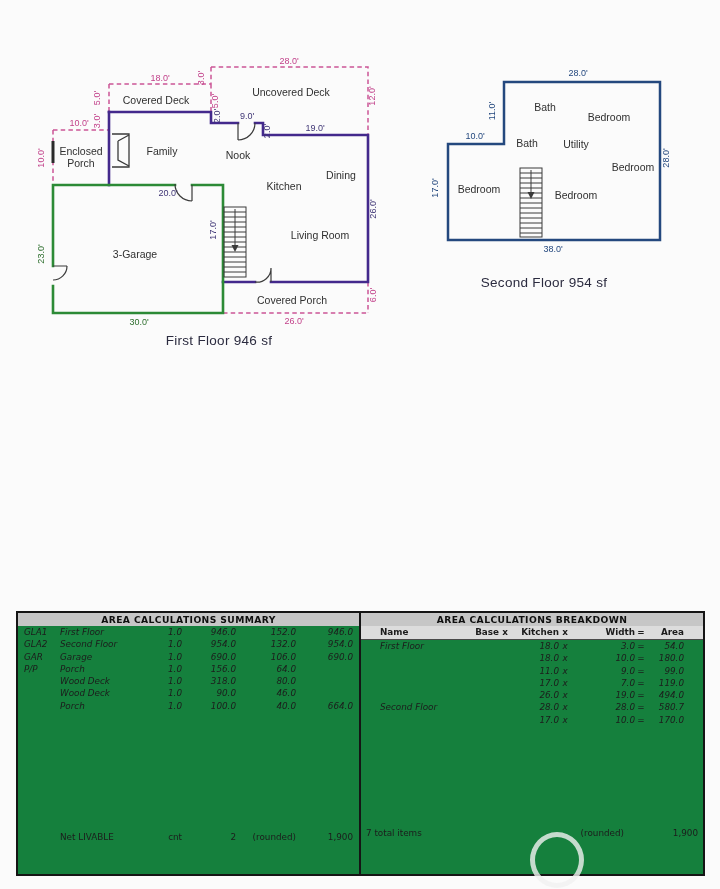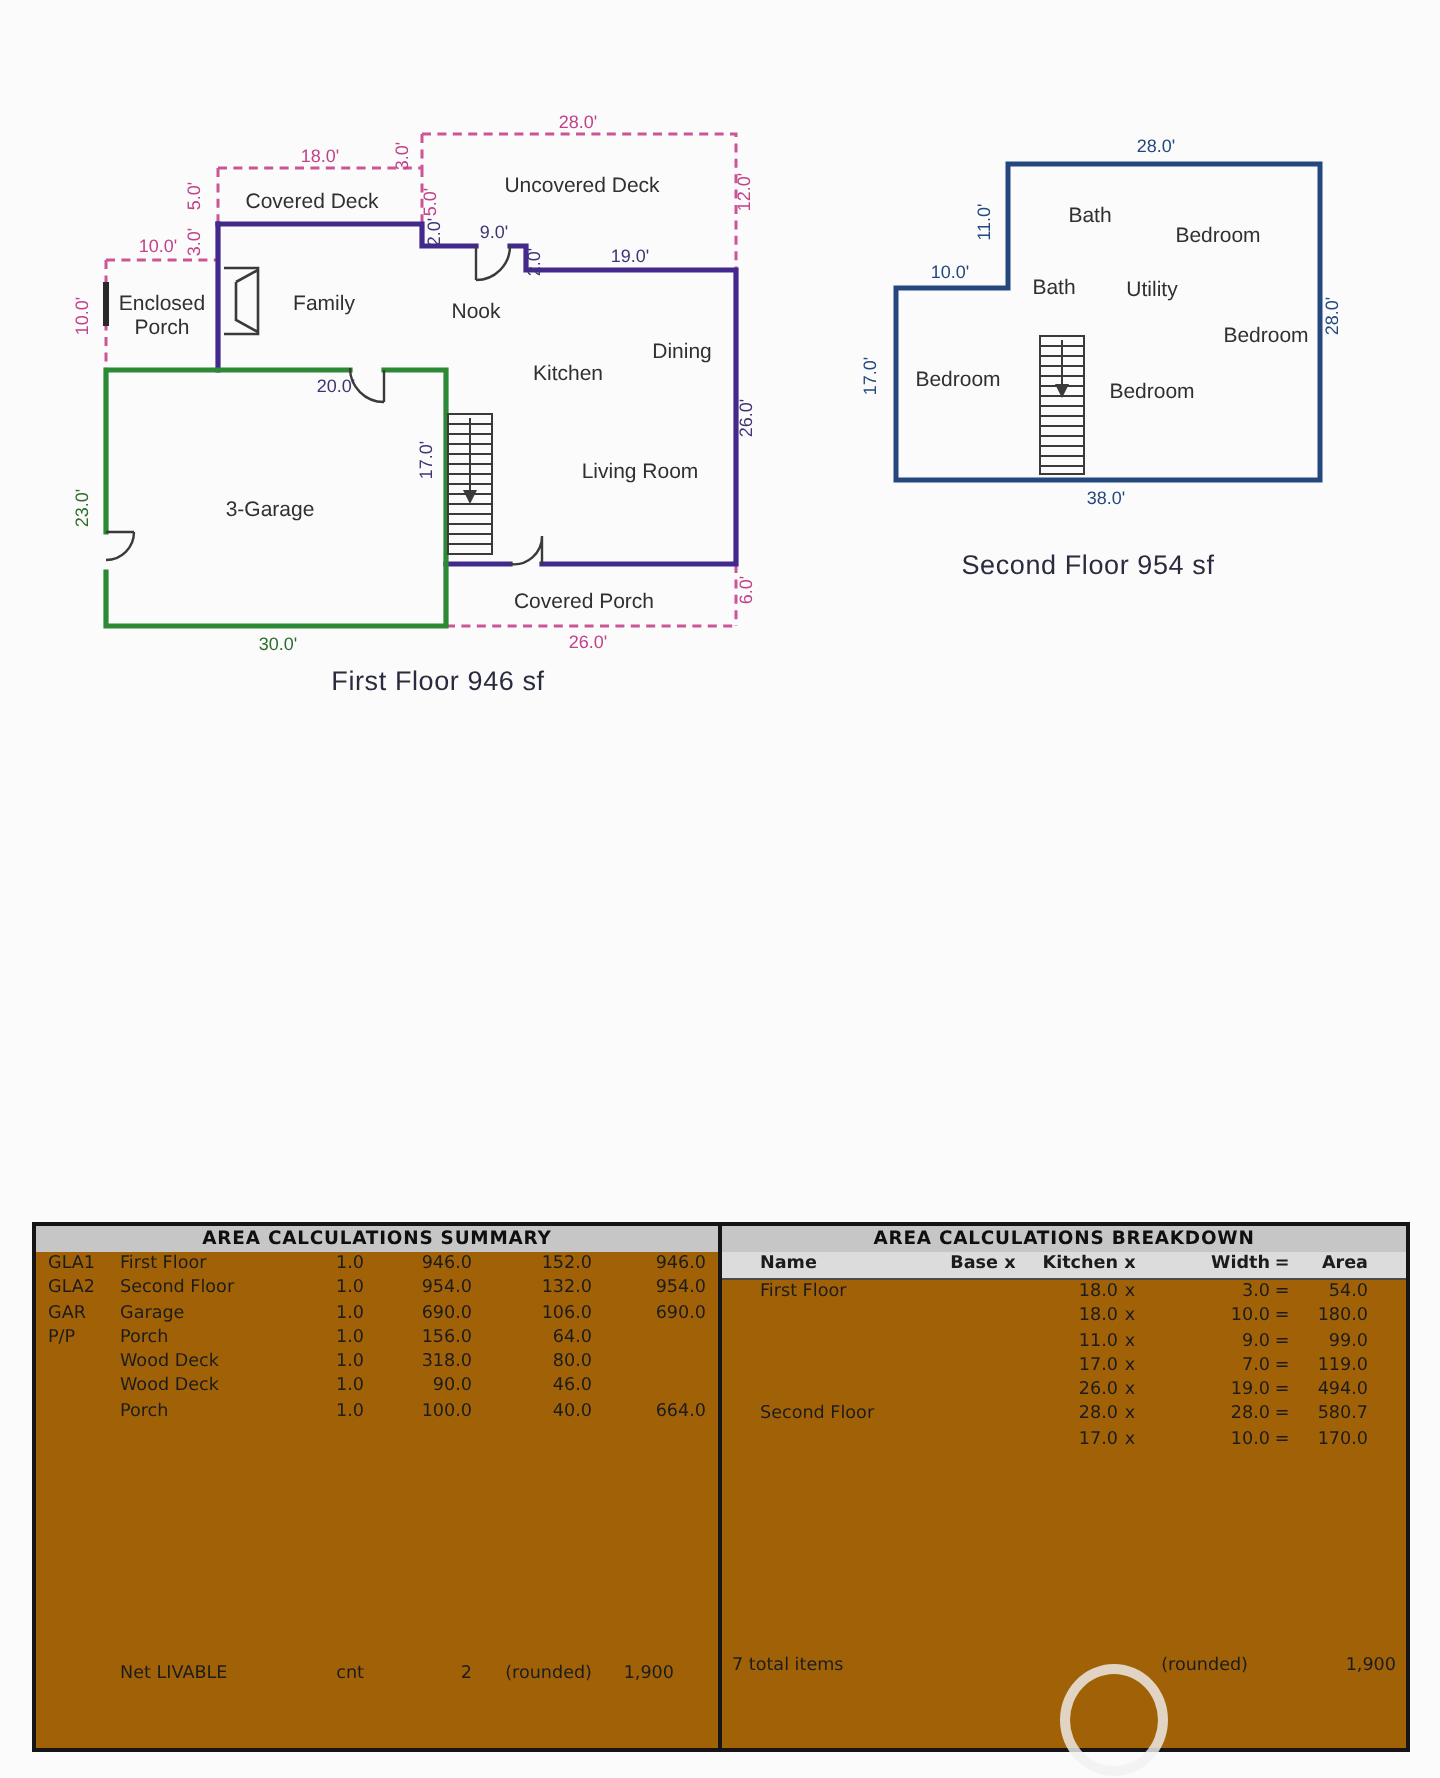--- a/index.html
+++ b/index.html
@@ -17,21 +17,21 @@
   .dim-navy     { font-size:9px; fill:#24487e; }
   .plan-caption { font-size:13.5px; fill:#2b2b3f; letter-spacing:.3px; }
 
   .credit {
     position:absolute; top:615px; right:15px;
     font-size:9px; color:#9b9b9b; letter-spacing:.3px;
   }
 
   .tables-box {
     position:absolute; left:16px; top:611px; width:689px; height:265px;
-    border:2px solid #151515; background:#a16207; box-sizing:border-box;
+    border:2px solid #151515; background:#15803d; box-sizing:border-box;
   }
   .tbl-divider { position:absolute; left:341px; top:0; height:100%; width:2px; background:#151515; }
   .pane { position:absolute; top:0; height:100%; }
   .pane-left  { left:0; width:341px; }
   .pane-right { left:343px; right:0; }
   .tbl-title {
     height:13px; line-height:13px; background:#c6c6c6; color:#0f0f0f;
     text-align:center; font-weight:bold; font-size:9.2px; letter-spacing:.4px;
     font-family:"DejaVu Sans", sans-serif;
   }
@@ -39,24 +39,24 @@
     display:grid; grid-template-columns:36px 92px 30px 54px 60px 1fr;
     padding:0 6px; font-size:8.8px; font-family:"DejaVu Sans", sans-serif;
     color:#1c1c1c;
   }
   .grid8 {
     display:grid; grid-template-columns:89px 30px 12px 48px 12px 64px 12px 1fr;
     padding:0 19px; font-size:8.8px; font-family:"DejaVu Sans", sans-serif;
     color:#1c1c1c;
   }
   .tbl-hdr { background:#dcdcdc; border-bottom:1px solid #4a4a4a; font-weight:bold; height:13px; line-height:13px; }
-  .tbl-row { height:12.3px; line-height:12.3px; }
+  .tbl-row { height:12.3px; line-height:12.3px;font-style:italic; }
   .r { text-align:right; }
   .c { text-align:center; }
-  .foot-left  { position:absolute; top:218px; left:0; right:16px; height:13px; line-height:13px; }
+  .foot-left  { position:absolute; top:218px; left:0; right:0; height:13px; line-height:13px; }
   .foot-right {
     position:absolute; top:214px; left:0; right:0; height:13px; line-height:13px;
     display:grid; grid-template-columns:1fr 72px 10px 64px; padding:0 5px;
     font-size:8.8px; font-family:"DejaVu Sans", sans-serif; color:#1c1c1c;
   }
   .watermark {
     position:absolute; left:512px; top:219px; width:44px; height:46px;
     border-radius:50%; border:5px solid #f1f1f1; opacity:.8;
   }
 </style>

